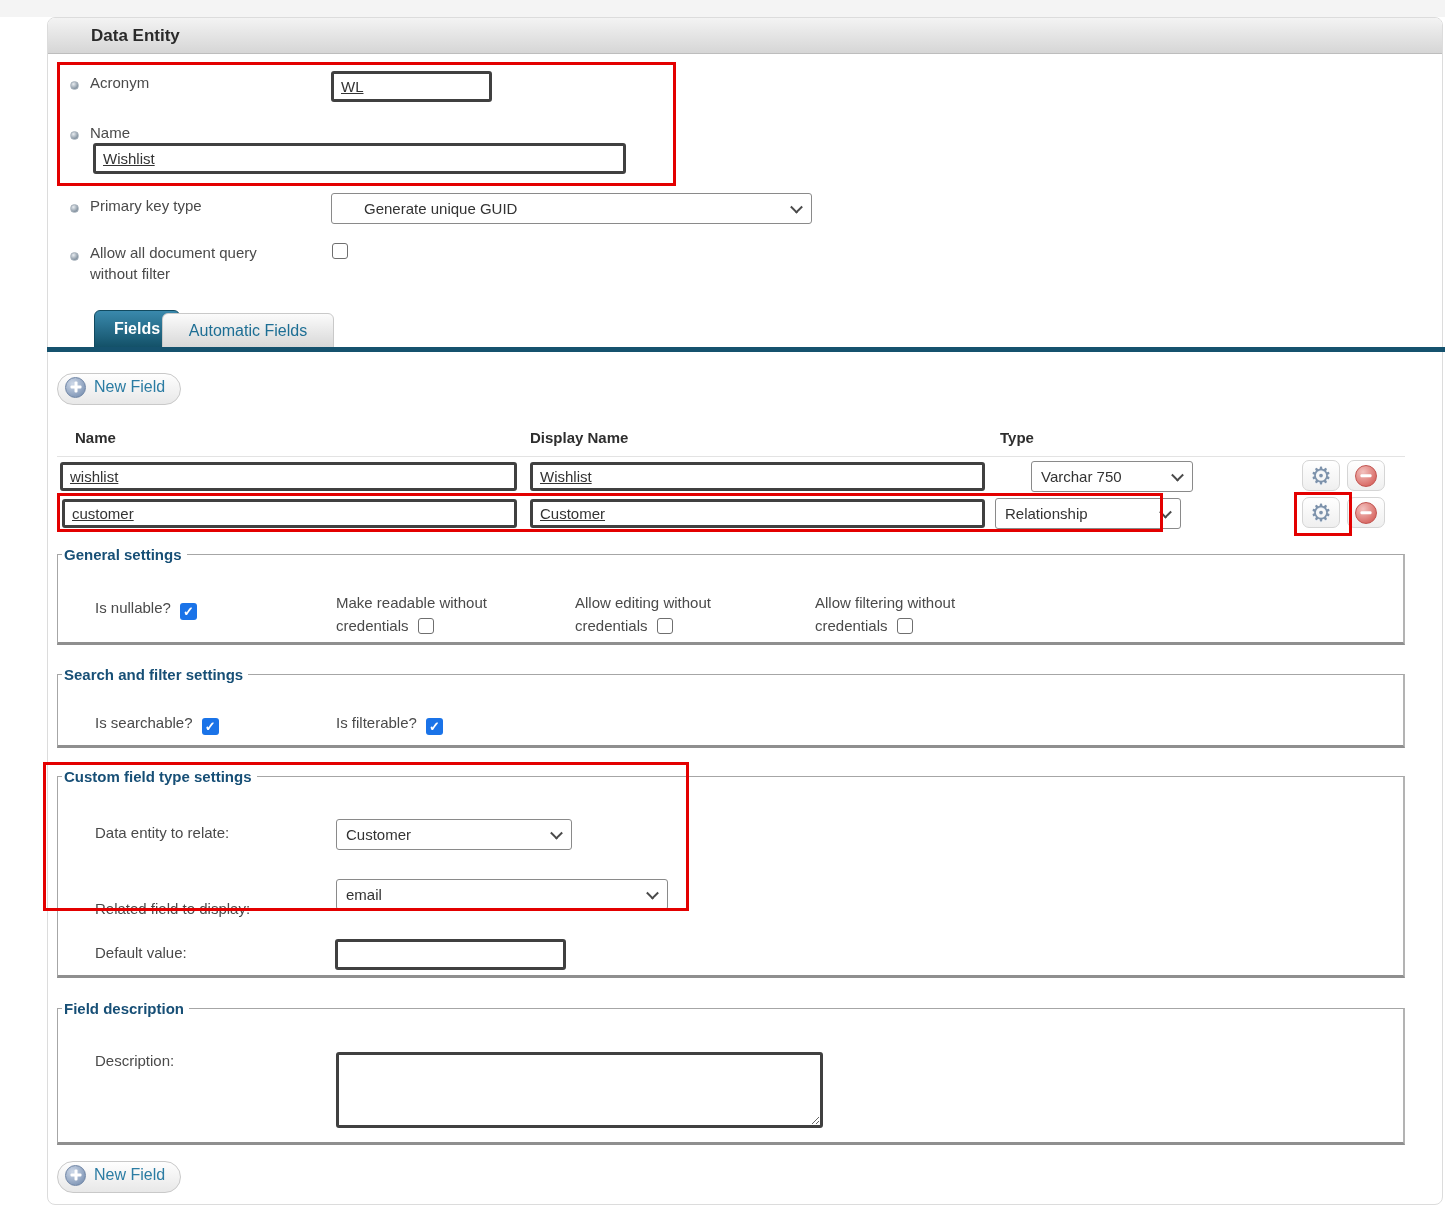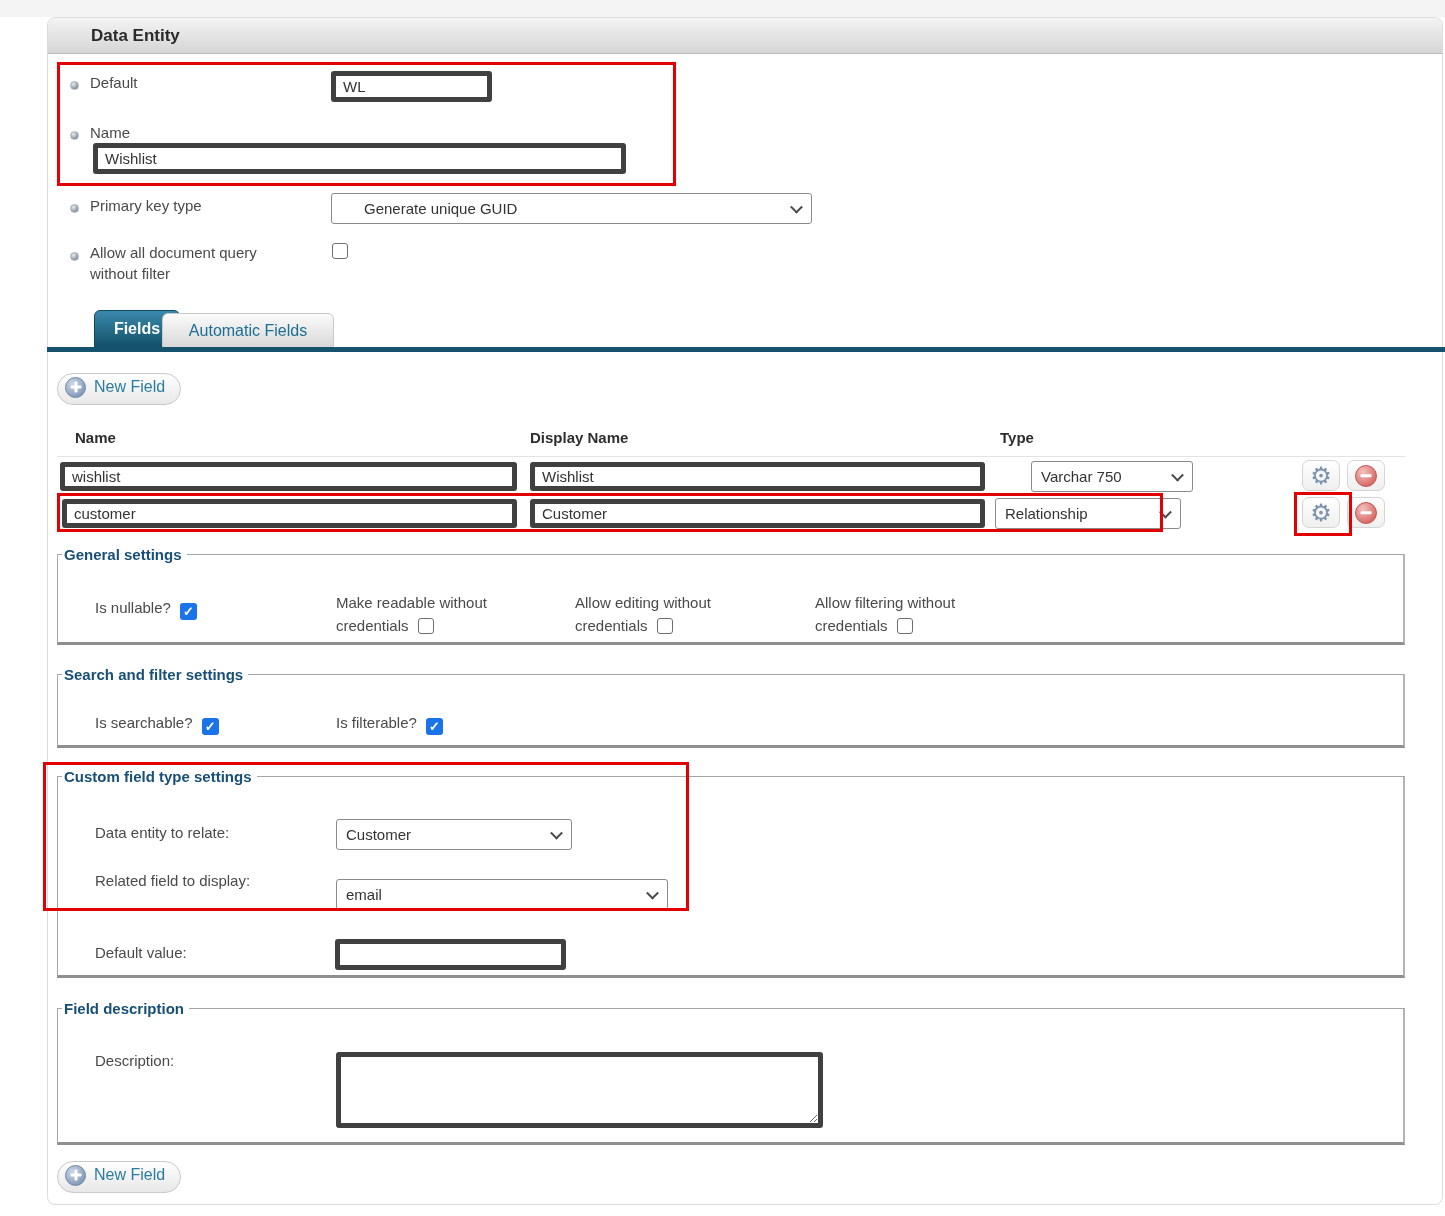--- a/index.html
+++ b/index.html
@@ -15,22 +15,22 @@
                   background:linear-gradient(#f3f3f3,#d6d6d6); border-bottom:1px solid #bdbdbd;
                   border-radius:7px 7px 0 0; }
   .panel-title { position:absolute; left:43px; top:0; line-height:36px; font-size:17px;
                  font-weight:bold; color:#2a2a2a; }
 
   .lbl { position:absolute; font-size:15px; color:#4a4a4a; line-height:21px; }
   .bullet { position:absolute; width:9px; height:9px; border-radius:50%;
             background:radial-gradient(circle at 35% 30%, #e9edf1, #7f8e9c 75%);
             border:1px solid #a9b3bd; }
 
-  .tbox { position:absolute; border:5px solid #404040; border-radius:3px; background:#fff;
-          font-family:"Liberation Sans",sans-serif; font-size:15px; color:#333; padding:0 7px; }
+  .tbox { position:absolute; border:3px solid #404040; border-radius:3px; background:#fff;
+          font-family:"Liberation Sans",sans-serif; font-size:15px; color:#333; padding:0 7px;text-decoration:underline; }
   input.tbox { outline:none; }
   textarea.tbox { resize:both; padding:4px 7px; }
 
   .select { position:absolute; border:1px solid #8a8a8a; border-radius:3px; background:#fff;
             font-size:15px; color:#333; display:flex; align-items:center; padding:0 26px 0 9px;
             cursor:default; }
   .select .chev { position:absolute; right:10px; top:50%; width:9px; height:9px;
                   border-right:2px solid #4a4a4a; border-bottom:2px solid #4a4a4a;
                   transform:translateY(-70%) rotate(45deg); }
 
@@ -91,21 +91,21 @@
 <div id="page">
   <div class="top-strip"></div>
 
   <div class="panel">
     <div class="panel-header">
       <div class="panel-title">Data Entity</div>
     </div>
   </div>
 
   <span class="bullet" style="left:70px; top:81px;"></span>
-  <div class="lbl" style="left:90px; top:72px;">Default</div>
+  <div class="lbl" style="left:90px; top:72px;">Acronym</div>
   <input class="tbox" style="left: 331px; top: 71px; width: 161px; height: 31px;" value="WL">
 
   <span class="bullet" style="left:70px; top:131px;"></span>
   <div class="lbl" style="left:90px; top:122px;">Name</div>
   <input class="tbox" style="left: 93px; top: 143px; width: 533px; height: 31px;" value="Wishlist">
 
   <span class="bullet" style="left:70px; top:204px;"></span>
   <div class="lbl" style="left:90px; top:195px;">Primary key type</div>
   <div class="select" style="left:331px; top:193px; width:481px; height:31px;padding-left:32px;">
     <span>Generate unique GUID</span>
@@ -188,21 +188,21 @@
     </div>
   </fieldset>
 
   <fieldset style="left:57px; top:768px; width:1348px; height:210px;">
     <legend>Custom field type settings</legend>
     <div class="lbl" style="left:37px; top:37px;">Data entity to relate:</div>
     <div class="select" style="left:278px; top:34px; width:236px; height:31px;">
       <span>Customer</span>
       <span class="chev"></span>
     </div>
-    <div class="lbl" style="left:37px; top:85px;">Related field to display:</div>
+    <div class="lbl" style="left:37px; top:113px;">Related field to display:</div>
     <div class="select" style="left:278px; top:94px; width:332px; height:31px;">
       <span>email</span>
       <span class="chev"></span>
     </div>
     <div class="lbl" style="left:37px; top:157px;">Default value:</div>
     <input class="tbox" style="left: 277px; top: 154px; width: 231px; height: 31px;" value="">
   </fieldset>
 
   <fieldset style="left:57px; top:1000px; width:1348px; height:145px;">
     <legend>Field description</legend>

